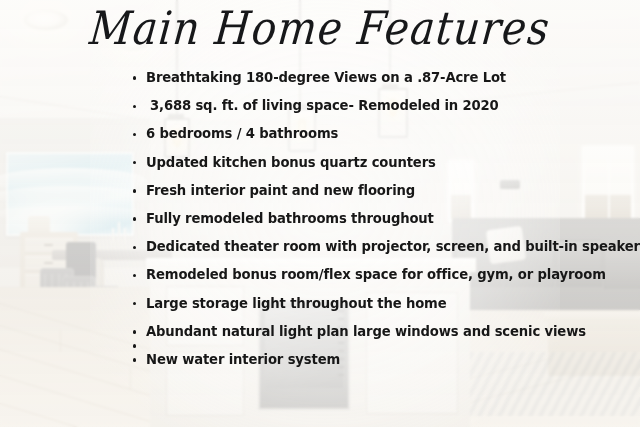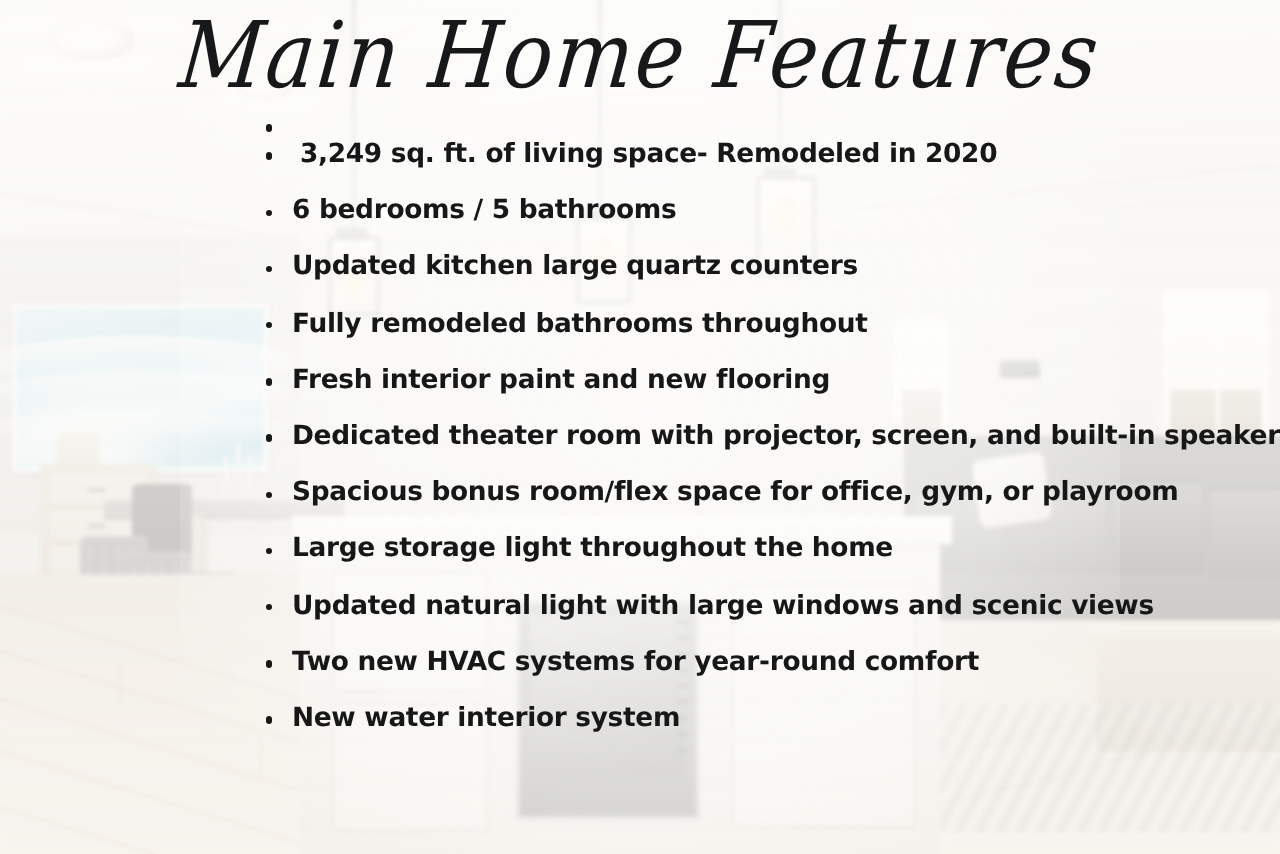--- a/index.html
+++ b/index.html
@@ -460,28 +460,28 @@
 
     <div class="photo-blur"></div>
   </div>
 
   <div class="wash"></div>
   <div class="wash-center"></div>
 
   <div class="content">
     <div class="title">Main Home Features</div>
     <ul class="features" id="feature-list">
+        <li class="feature"><span class="dot" style="background: rgb(23, 23, 23);"></span><span>Breathtaking 180-degree Views on a .87-Acre Lot</span></li>
+        <li class="feature indent"><span class="dot" style="background: rgb(23, 23, 23);"></span><span>3,688 sq. ft. of living space- Remodeled in 2020</span></li>
+        <li class="feature"><span class="dot" style="background: rgb(23, 23, 23);"></span><span>6 bedrooms / 4 bathrooms</span></li>
+        <li class="feature"><span class="dot" style="background: rgb(23, 23, 23);"></span><span>Updated kitchen bonus quartz counters</span></li>
+        <li class="feature"><span class="dot" style="background: rgb(23, 23, 23);"></span><span>Fresh interior paint and new flooring</span></li>
+        <li class="feature"><span class="dot" style="background: rgb(23, 23, 23);"></span><span>Fully remodeled bathrooms throughout</span></li>
+        <li class="feature"><span class="dot" style="background: rgb(23, 23, 23);"></span><span>Dedicated theater room with projector, screen, and built-in speakers</span></li>
+        <li class="feature"><span class="dot" style="background: rgb(23, 23, 23);"></span><span>Remodeled bonus room/flex space for office, gym, or playroom</span></li>
+        <li class="feature"><span class="dot" style="background: rgb(23, 23, 23);"></span><span>Large storage light throughout the home</span></li>
+        <li class="feature"><span class="dot" style="background: rgb(23, 23, 23);"></span><span>Abundant natural light plan large windows and scenic views</span></li>
         <li class="feature"><span class="dot" style="background: rgb(23, 23, 23);"></span></li>
-        <li class="feature indent"><span class="dot" style="background: rgb(23, 23, 23);"></span><span>3,249 sq. ft. of living space- Remodeled in 2020</span></li>
-        <li class="feature"><span class="dot" style="background: rgb(23, 23, 23);"></span><span>6 bedrooms / 5 bathrooms</span></li>
-        <li class="feature"><span class="dot" style="background: rgb(23, 23, 23);"></span><span>Updated kitchen large quartz counters</span></li>
-        <li class="feature"><span class="dot" style="background: rgb(23, 23, 23);"></span><span>Fully remodeled bathrooms throughout</span></li>
-        <li class="feature"><span class="dot" style="background: rgb(23, 23, 23);"></span><span>Fresh interior paint and new flooring</span></li>
-        <li class="feature"><span class="dot" style="background: rgb(23, 23, 23);"></span><span>Dedicated theater room with projector, screen, and built-in speakers</span></li>
-        <li class="feature"><span class="dot" style="background: rgb(23, 23, 23);"></span><span>Spacious bonus room/flex space for office, gym, or playroom</span></li>
-        <li class="feature"><span class="dot" style="background: rgb(23, 23, 23);"></span><span>Large storage light throughout the home</span></li>
-        <li class="feature"><span class="dot" style="background: rgb(23, 23, 23);"></span><span>Updated natural light with large windows and scenic views</span></li>
-        <li class="feature"><span class="dot" style="background: rgb(23, 23, 23);"></span><span>Two new HVAC systems for year-round comfort</span></li>
         <li class="feature"><span class="dot" style="background: rgb(23, 23, 23);"></span><span>New water interior system</span></li>
       </ul>
   </div>
 
 </div>
 
 </body></html>

